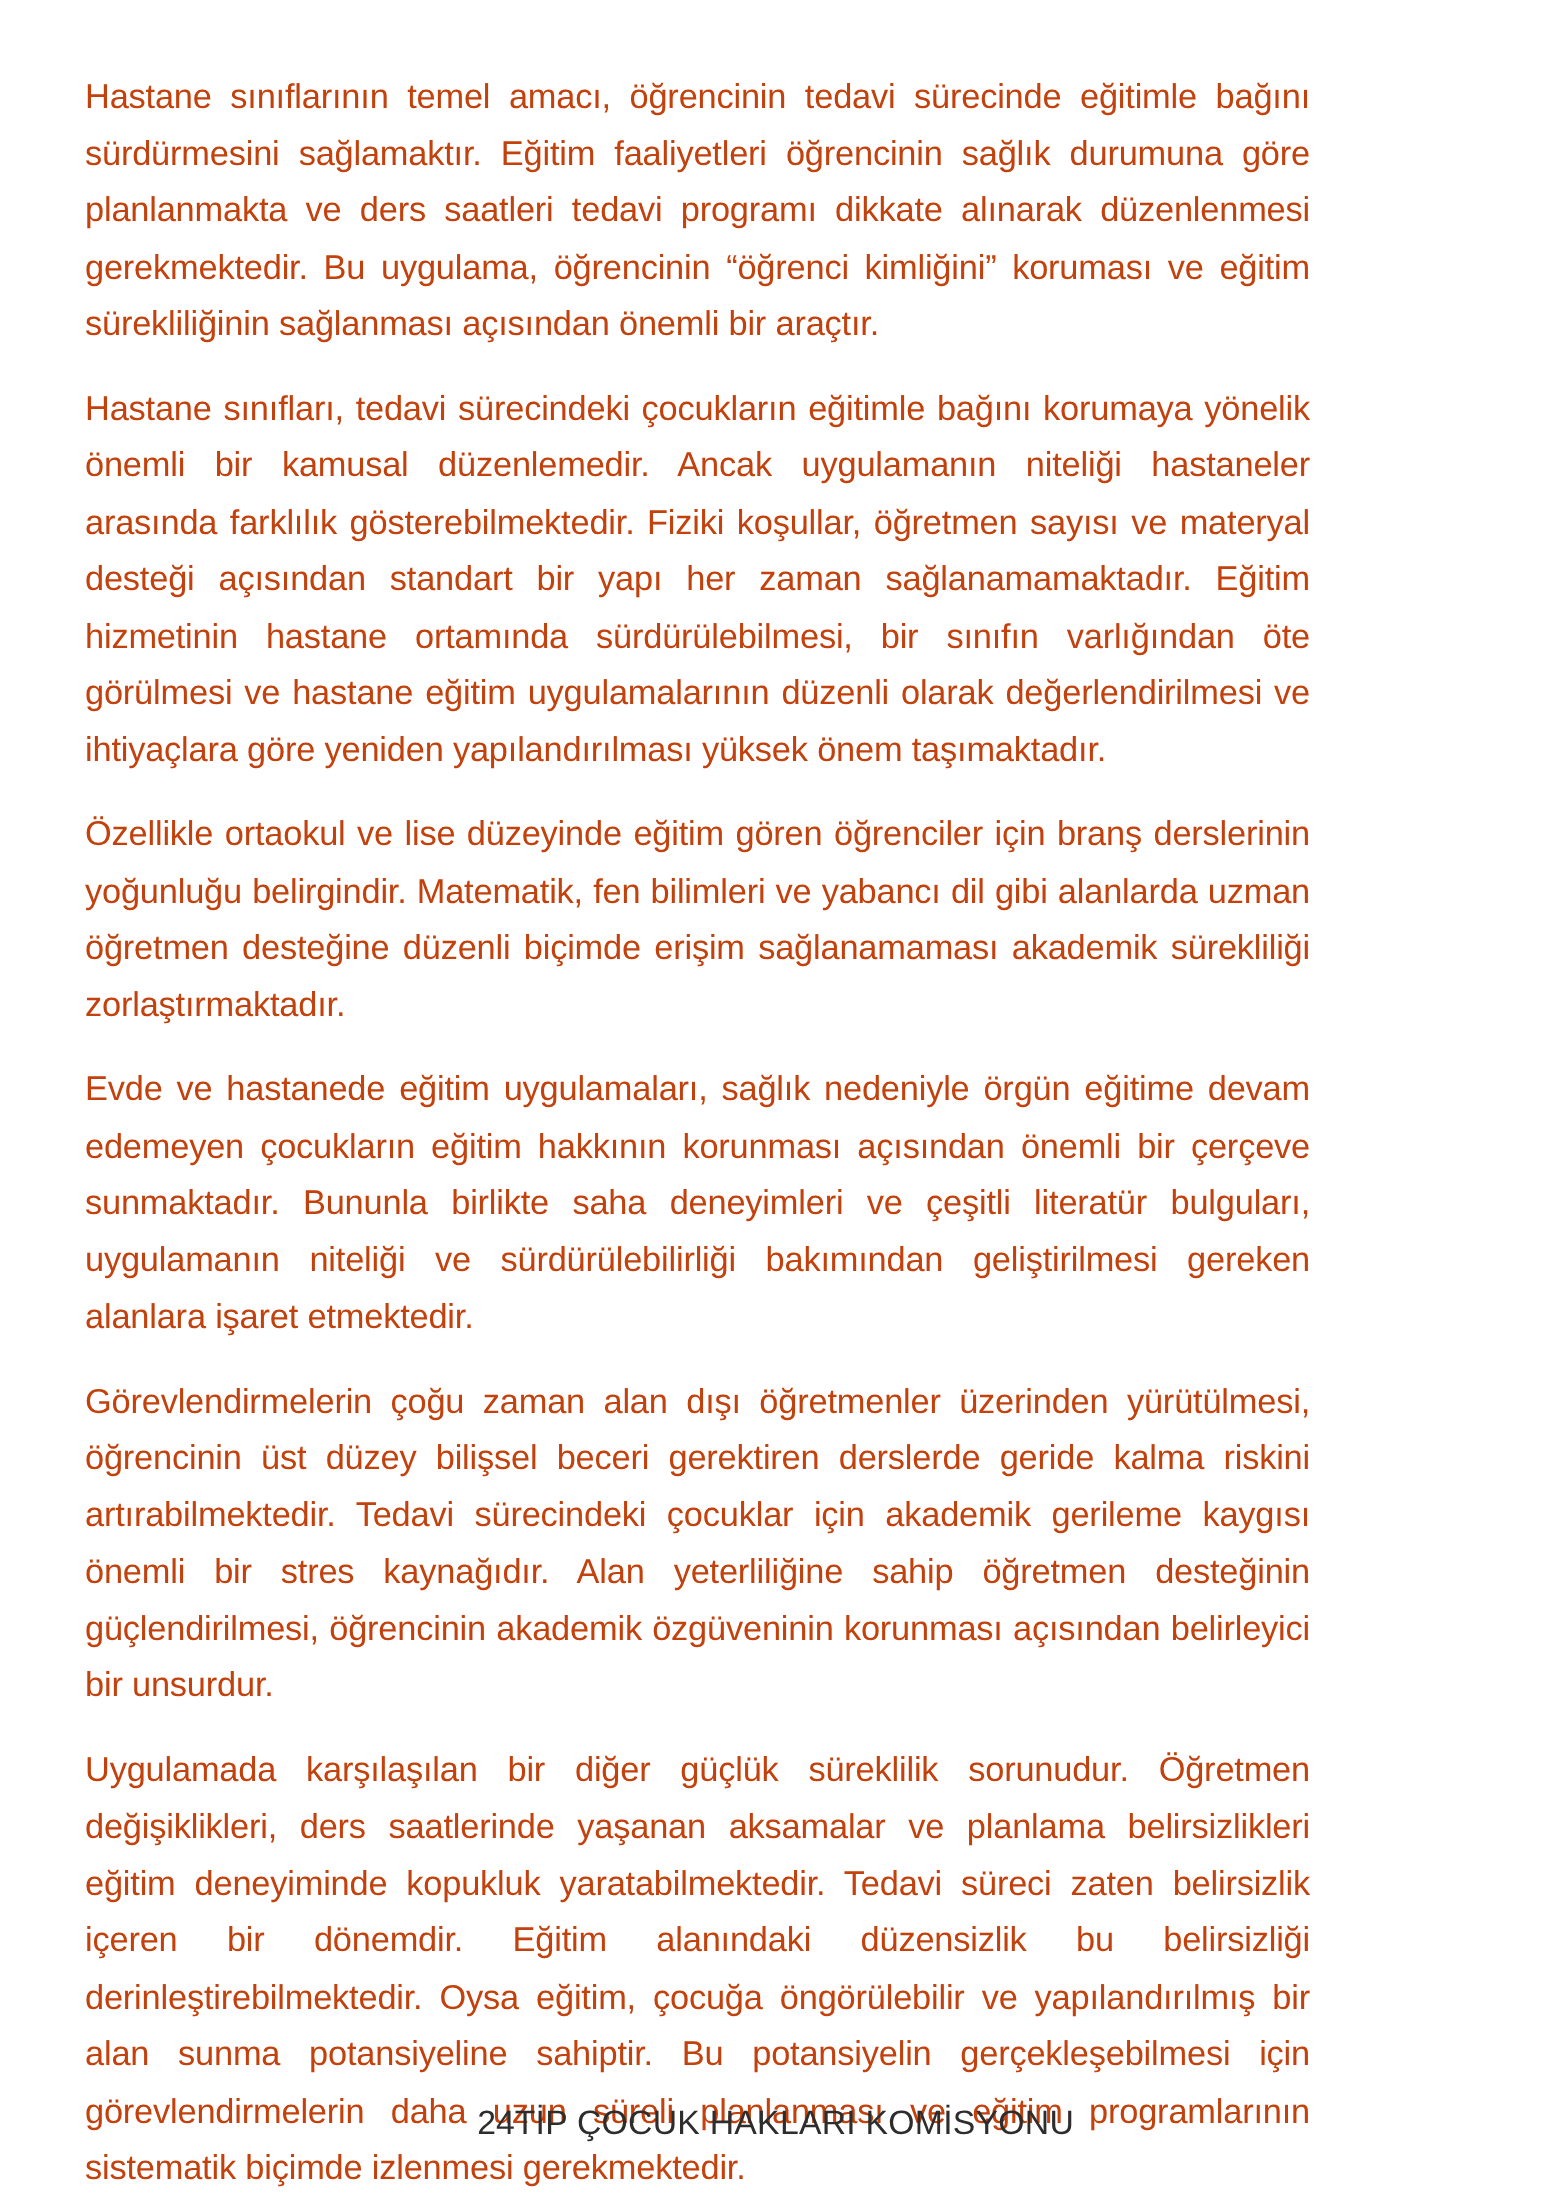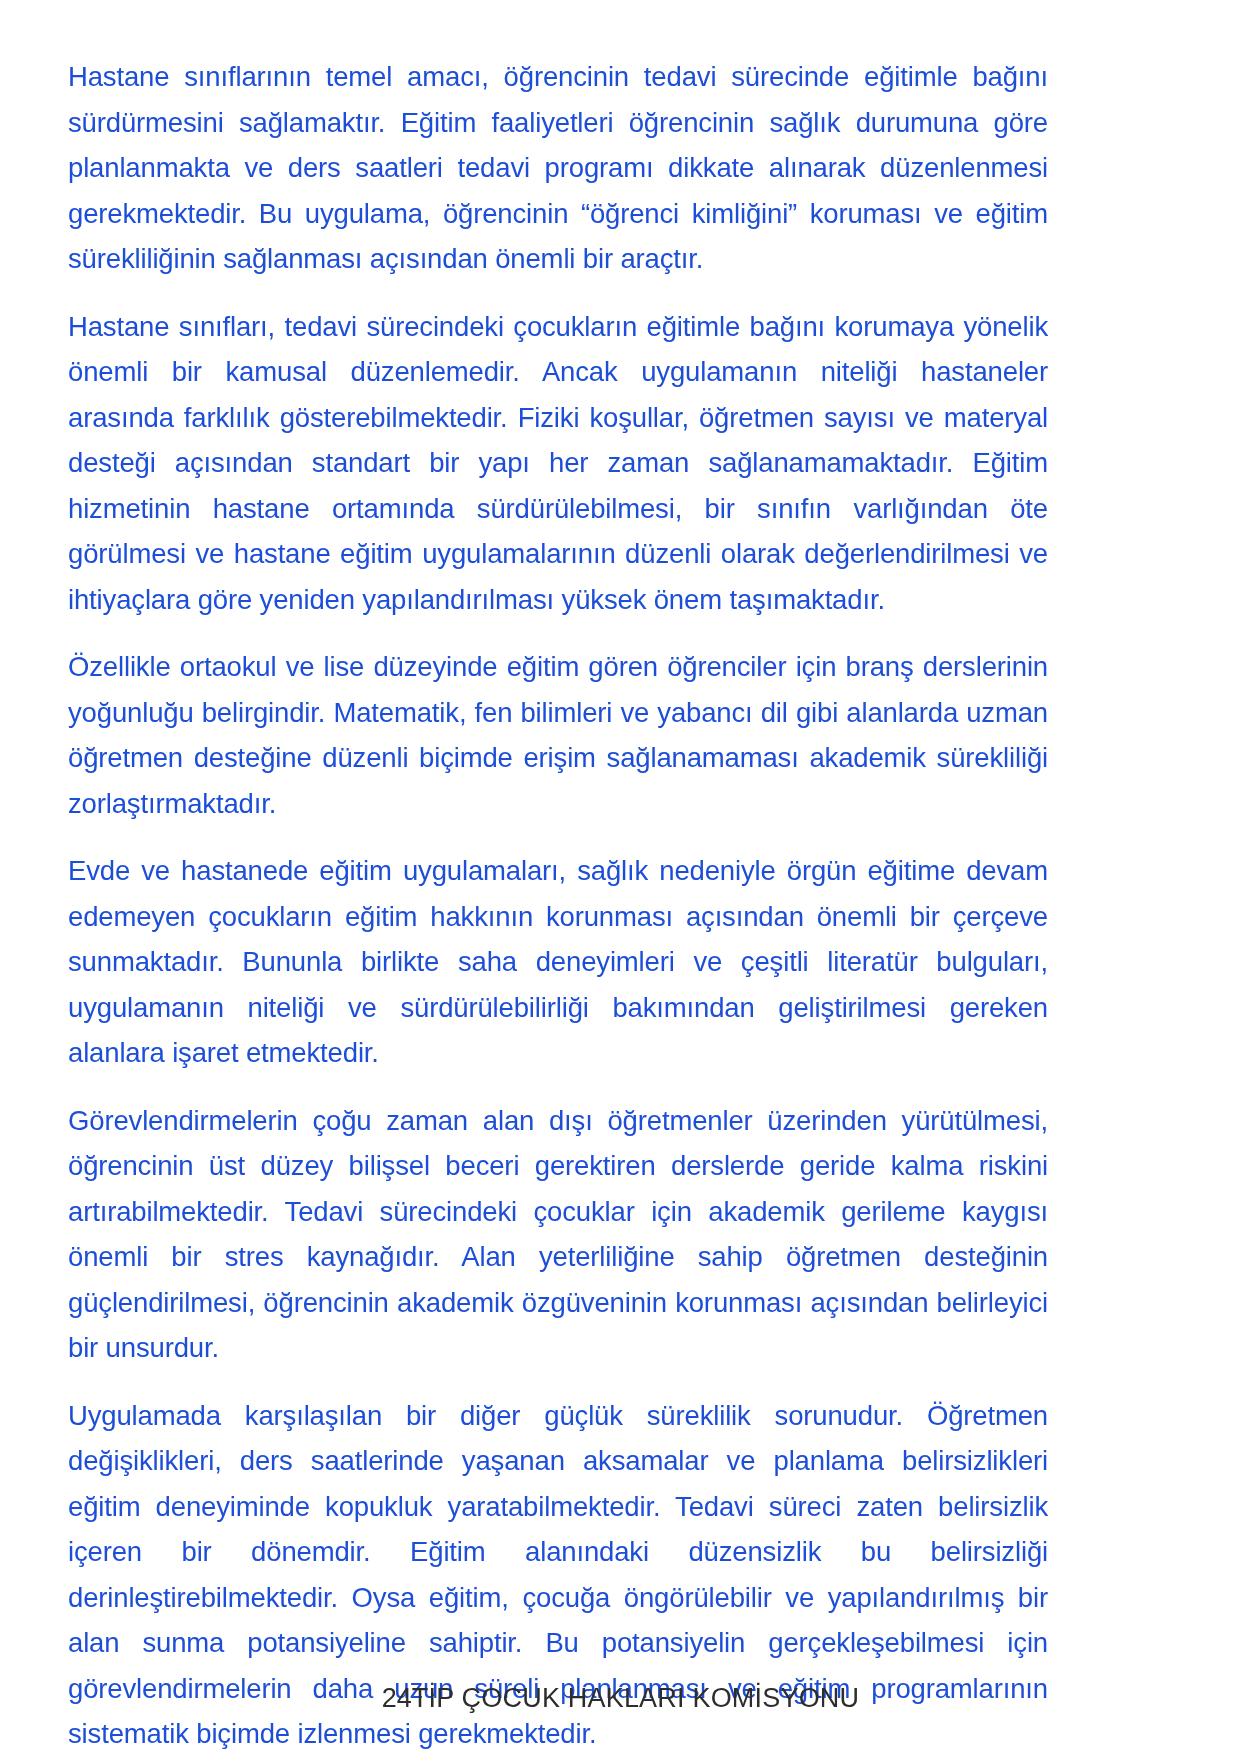--- a/index.html
+++ b/index.html
@@ -34,21 +34,21 @@
     top: 54px;
     width: 980px;
   }
 
   p.para {
     margin: 0 0 22px 0;
     font-size: 27.5px;
     line-height: 45.5px;
     text-align: justify;
     text-justify: inter-word;
-    color: #1d4ed8;
+    color: #c2410c;
     letter-spacing: -0.15px;
     word-spacing: 0px;
     hyphens: none;
   }
 
   p.para:last-of-type {
     margin-bottom: 0;
   }
 
   h2.section-heading {

